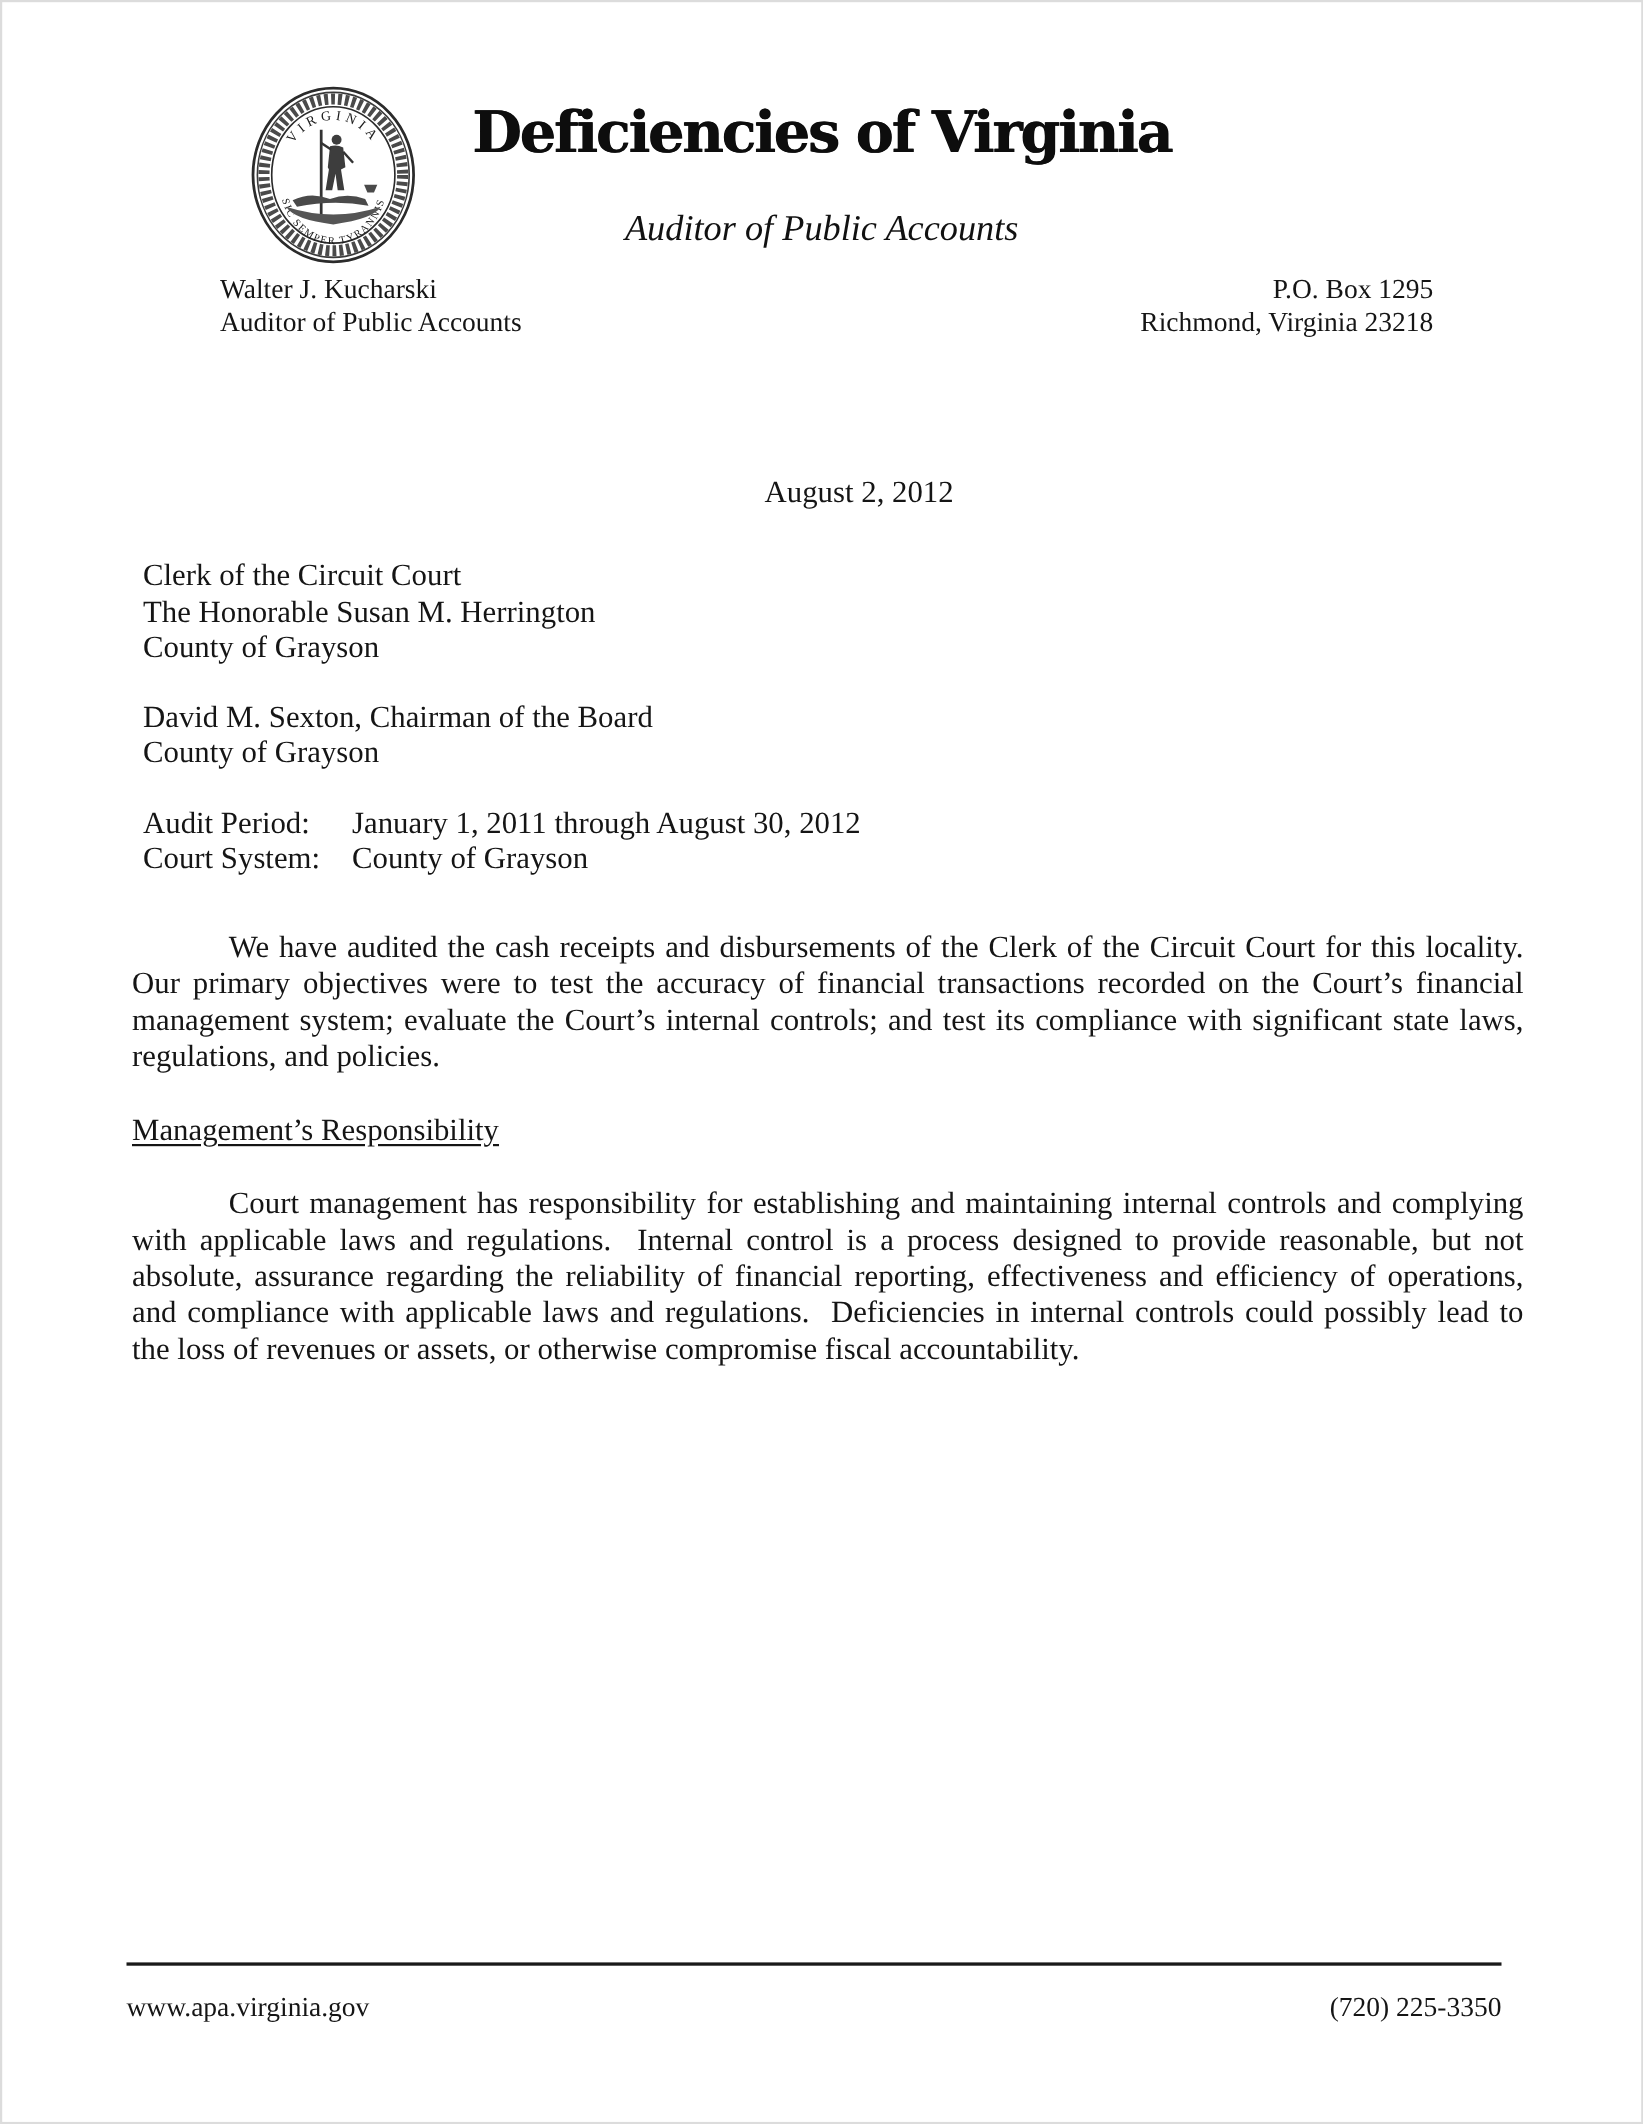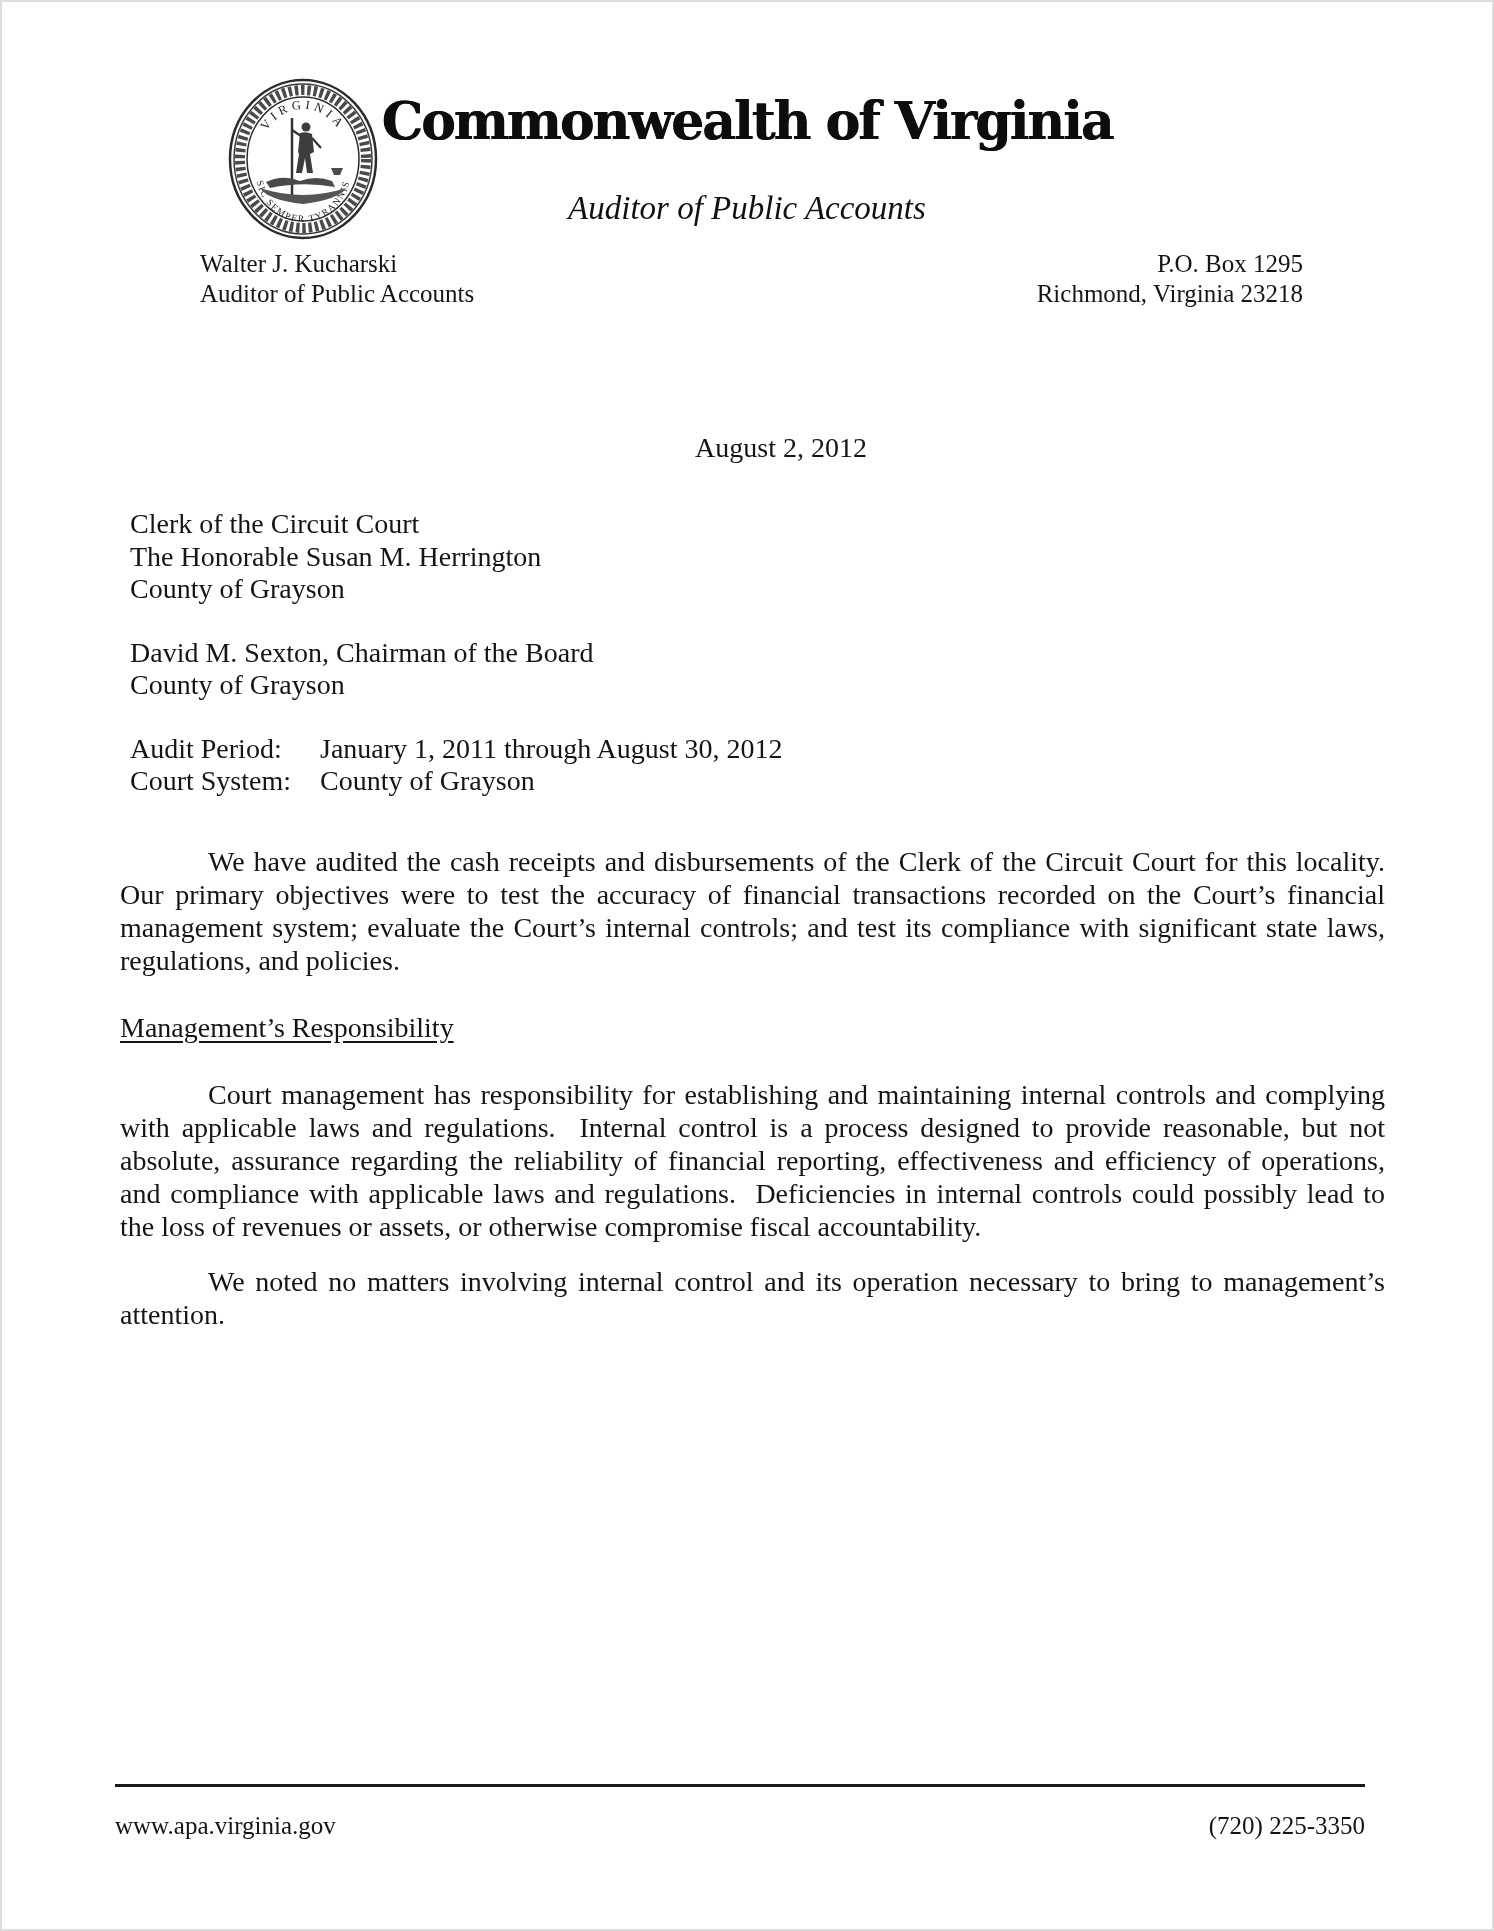--- a/index.html
+++ b/index.html
@@ -154,21 +154,21 @@
         <path d="M72,55 Q78,53 84,56 L86,74 L82,76 L85,95 L79,95 L77,80 L74,95 L68,95 L71,76 L70,74 Z" fill="#3d3d3d"></path>
         <path d="M73,58 L64,52" stroke="#333" stroke-width="2.2" fill="none"></path>
         <path d="M84,60 L93,70" stroke="#333" stroke-width="2.2" fill="none"></path>
         <path d="M38,104 Q55,96 72,103 Q88,97 104,103 L107,109 Q75,103 42,110 Z" fill="#4a4a4a"></path>
         <path d="M32,110 Q75,124 118,110 Q112,121 75,126 Q40,122 32,110 Z" fill="#555555"></path>
         <path d="M103,90 L115,90 L112,97 L106,97 Z" fill="#4a4a4a"></path>
       </g>
     </svg>
   </div>
 
-  <div class="masthead-title">Commonwealth of Virginia</div>
+  <div class="masthead-title">Deficiencies of Virginia</div>
   <div class="masthead-subtitle">Auditor of Public Accounts</div>
 
   <div class="masthead-info">
     <div class="left">
       <div>Walter J. Kucharski</div>
       <div>Auditor of Public Accounts</div>
     </div>
     <div class="right">
       <div>P.O. Box 1295</div>
       <div>Richmond, Virginia 23218</div>
@@ -196,21 +196,20 @@
         <span class="info-label">Court System:</span>
         <span>County of Grayson</span>
       </div>
     </div>
   </div>
 
   <div class="letter-body">
     <p>We have audited the cash receipts and disbursements of the Clerk of the Circuit Court for this locality.  Our primary objectives were to test the accuracy of financial transactions recorded on the Court’s financial management system; evaluate the Court’s internal controls; and test its compliance with significant state laws, regulations, and policies.</p>
     <div class="section-heading">Management’s Responsibility</div>
     <p class="mt">Court management has responsibility for establishing and maintaining internal controls and complying with applicable laws and regulations.  Internal control is a process designed to provide reasonable, but not absolute, assurance regarding the reliability of financial reporting, effectiveness and efficiency of operations, and compliance with applicable laws and regulations.  Deficiencies in internal controls could possibly lead to the loss of revenues or assets, or otherwise compromise fiscal accountability.</p>
-    <p class="mt-small">We noted no matters involving internal control and its operation necessary to bring to management’s attention.</p>
   </div>
 
   <div class="page-footer">
     <span>www.apa.virginia.gov</span>
     <span>(720) 225-3350</span>
   </div>
 
 </div>
 
 </body></html>

